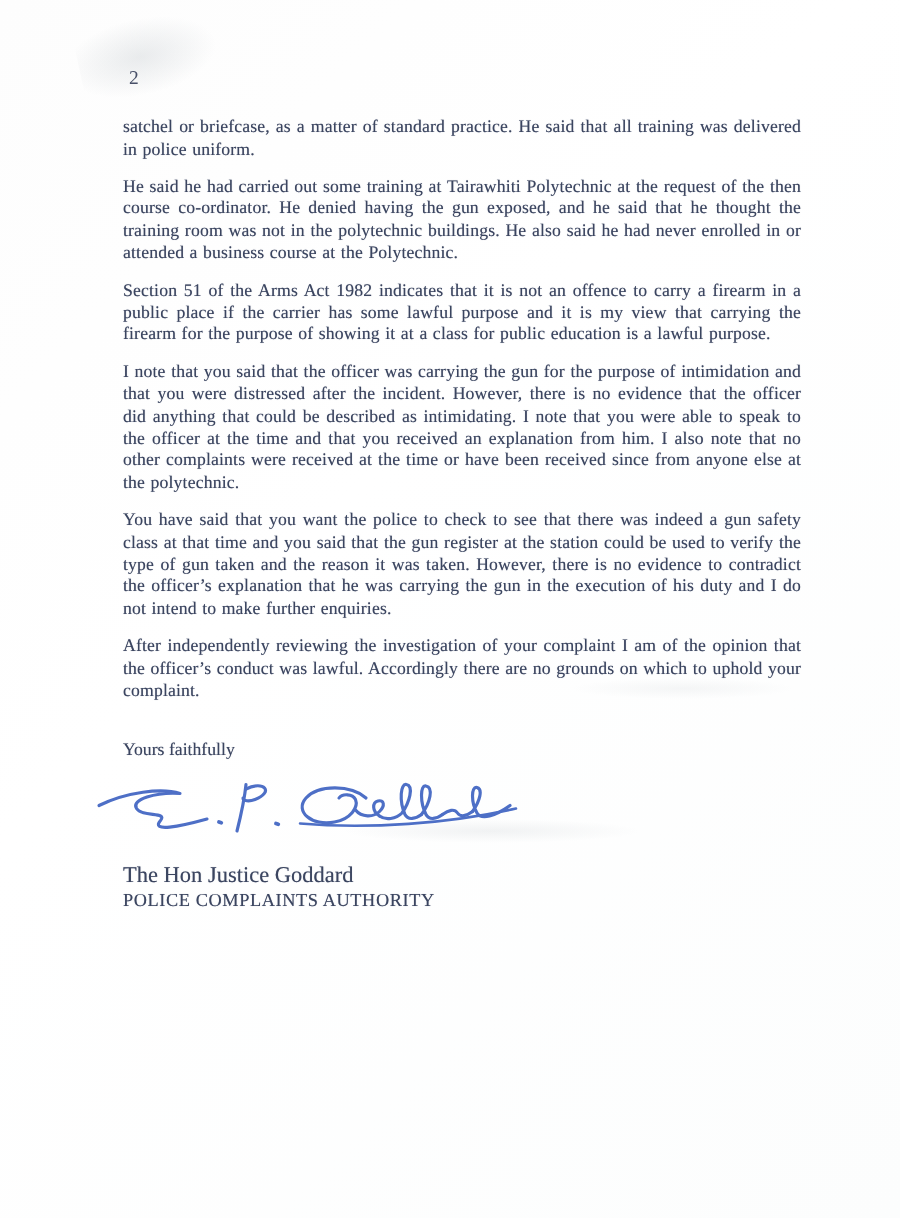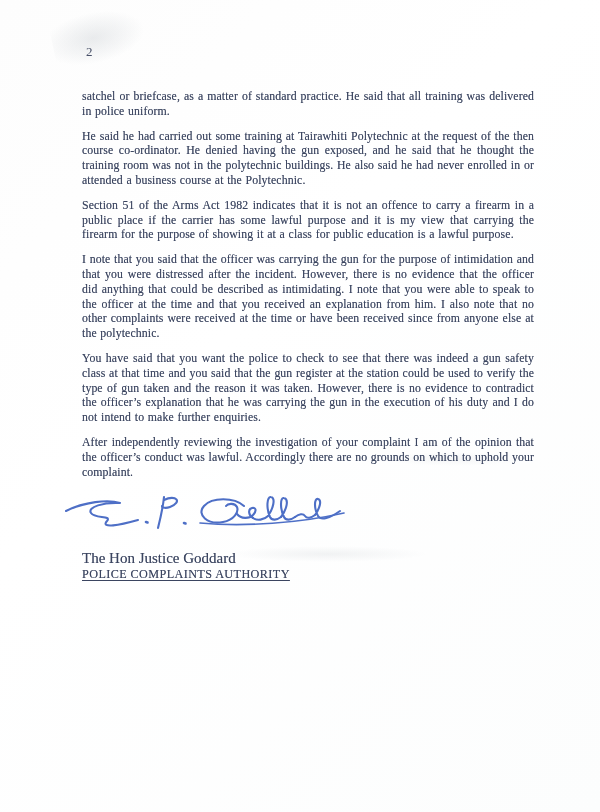--- a/index.html
+++ b/index.html
@@ -40,21 +40,20 @@
     left: 86px;
     top: 44px;
     font-size: 13px;
     color: #485068;
   }
   .content {
     position: absolute;
     left: 82px;
     top: 77px;
     width: 452px;
-    margin-top: 12px;
   }
   .content p {
     margin: 0 0 10px 0;
     font-size: 11.8px;
     line-height: 14.8px;
     text-align: justify;
     text-justify: inter-word;
     letter-spacing: 0.1px;
     word-spacing: 0.6px;
     text-shadow: 0 0 0.5px rgba(59,69,96,0.55);
@@ -74,21 +73,20 @@
   }
   .signer-name {
     font-size: 15px;
     line-height: 15px;
     text-shadow: 0 0 0.5px rgba(59,69,96,0.55);
   }
   .signer-org {
     font-size: 12.2px;
     line-height: 16px;
     letter-spacing: 0.4px;
-    text-decoration: underline;
     text-underline-offset: 2px;
     text-shadow: 0 0 0.5px rgba(59,69,96,0.55);
   }
 </style>
 </head>
 <body>
 
 <div class="page">
 
   <div class="smudge-top-left"></div>
@@ -98,20 +96,21 @@
   <div class="page-number">2</div>
 
   <div class="content">
     <p>satchel or briefcase, as a matter of standard practice.  He said that all training was delivered in police uniform.</p>
     <p>He said he had carried out some training at Tairawhiti Polytechnic at the request of the then course co-ordinator.  He denied having the gun exposed, and he said that he thought the training room was not in the polytechnic buildings.  He also said he had never enrolled in or attended a business course at the Polytechnic.</p>
     <p>Section 51 of the Arms Act 1982 indicates that it is not an offence to carry a firearm in a public place if the carrier has some lawful purpose and it is my view that carrying the firearm for the purpose of showing it at a class for public education is a lawful purpose.</p>
     <p>I note that you said that the officer was carrying the gun for the purpose of intimidation and that you were distressed after the incident.  However, there is no evidence that the officer did anything that could be described as intimidating.  I note that you were able to speak to the officer at the time and that you received an explanation from him.  I also note that no other complaints were received at the time or have been received since from anyone else at the polytechnic.</p>
     <p>You have said that you want the police to check to see that there was indeed a gun safety class at that time and you said that the gun register at the station could be used to verify the type of gun taken and the reason it was taken.  However, there is no evidence to contradict the officer’s explanation that he was carrying the gun in the execution of his duty and I do not intend to make further enquiries.</p>
     <p>After independently reviewing the investigation of your complaint I am of the opinion that the officer’s conduct was lawful.  Accordingly there are no grounds on which to uphold your complaint.</p>
 
+    <div class="closing">Yours faithfully</div>
 
     <svg class="signature" width="300" height="58" viewBox="0 0 300 58" fill="none" stroke="#3f63c2" stroke-width="2.1" stroke-linecap="round" stroke-linejoin="round" opacity="0.92">
 
       <path d="M6 22 C 24 13, 48 10, 60 14 C 44 13, 27 18, 31 24 C 35 30, 52 26, 47 32 C 40 40, 60 36, 78 31"></path>
       <path d="M86 33 l 1.5 0.5" stroke-width="2.6"></path>
 
       <path d="M104 8 C 103 18, 100 31, 98 39"></path>
       <path d="M104 11 C 116 5, 123 13, 110 18 C 106 19.5, 102 19, 102 17"></path>
       <path d="M124 34 l 1.5 0.5" stroke-width="2.6"></path>
 

